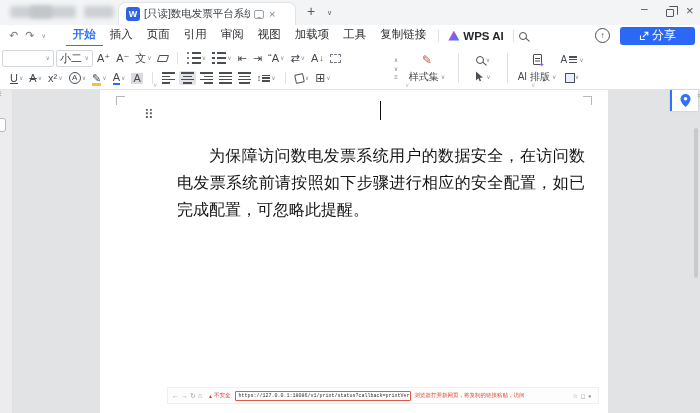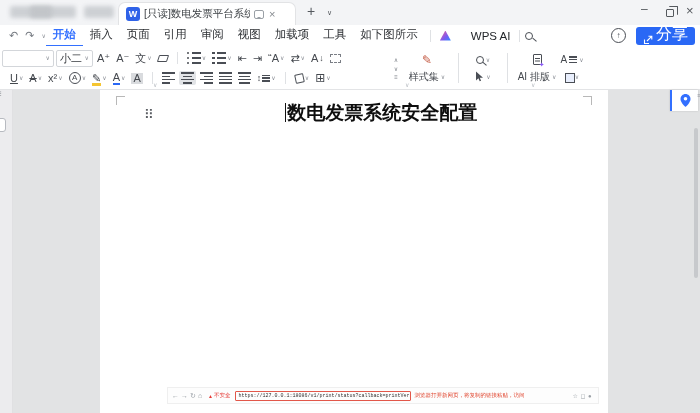--- a/index.html
+++ b/index.html
@@ -18,31 +18,31 @@
   .wcmin{position:absolute;left:641px;top:2px;font-size:12px;color:#55595e}
   .rst{position:absolute;left:666px;top:9px;width:8px;height:8px;border:1px solid #55595e;border-radius:1px}
   .rst::after{content:"";position:absolute;left:1.5px;top:-4px;width:8px;height:8px;border:1px solid #55595e;border-left:none;border-bottom:none;border-radius:1px}
   .wcclose{position:absolute;left:686px;top:3px;font-size:13px;color:#55595e}
   .bubble{width:10px;height:9px;border:1px solid #9aa0a6;border-radius:2px;position:relative;flex:none}
   .bubble::after{content:"";position:absolute;left:2px;bottom:-3px;border:2px solid transparent;border-top-color:#9aa0a6}
 
   
   .menubar{position:absolute;top:25px;left:0;right:0;height:21px;background:#fff;display:flex;align-items:center}
   .hist{display:flex;align-items:center;gap:7px;margin-left:9px;color:#767b82;font-size:11px}
-  .menus{display:flex;}
+  .menus{display:flex;margin-left:20px}
   .mi{padding:3px 7px;font-size:11.5px;color:#2c2f33;border-bottom:2px solid transparent}
   .mi.active{color:#3370ff;font-weight:bold;border-bottom-color:#3370ff}
   .vd{width:1px;height:12px;background:#dfe1e4;margin:0 5px;align-self:center}
   .ailogo{width:11px;height:10px;background:linear-gradient(135deg,#ff5c8a,#7b5cf0 55%,#2a8cff);clip-path:polygon(50% 0,100% 100%,0 100%)}
-  .wpsai{display:flex;align-items:center;gap:20px;font-size:11.5px;font-weight:normal;color:#23262a;padding:0 4px}
+  .wpsai{display:flex;align-items:center;gap:4px;font-size:11.5px;font-weight:bold;color:#23262a;padding:0 4px}
   .mag{position:relative;width:8px;height:8px;border:1.4px solid #4a4e55;border-radius:50%;flex:none}
   .mag::after{content:"";position:absolute;width:4.5px;height:1.4px;background:#4a4e55;right:-4px;bottom:-1.5px;transform:rotate(40deg)}
   .mright{margin-left:auto;display:flex;align-items:center;gap:10px;margin-right:5px}
   .cloud{width:15px;height:15px;border:1.2px solid #4a4e55;border-radius:50%;display:flex;align-items:center;justify-content:center;font-size:8px;color:#4a4e55}
-  .share{display:flex;align-items:flex-end;gap:3px;background:#2a68f5;color:#fff;font-size:16px;height:18px;padding:0 7px;border-radius:3px}
+  .share{display:flex;align-items:center;gap:3px;background:#2a68f5;color:#fff;font-size:12px;height:18px;padding:0 19px;border-radius:3px}
 
   
   .toolbar{position:absolute;top:46px;left:0;right:0;height:44px;background:#fff;border-bottom:1px solid #e3e4e6}
   .r1{position:absolute;top:3px;left:2px;display:flex;align-items:center;gap:2px;height:18px}
   .r2{position:absolute;top:23px;left:8px;display:flex;align-items:center;gap:2px;height:18px}
   .tbtn{display:flex;align-items:center;gap:1px;padding:1px 2px;font-size:11px;color:#44484e;border-radius:2px;line-height:1}
   .tbtn.on{background:#e2e4e7}
   .cv{font-size:6px;color:#8d9198;line-height:1}
   .cmb{display:flex;align-items:center;justify-content:space-between;border:1px solid #d3d6da;border-radius:2px;height:17px;padding:0 3px;font-size:11px;color:#35383d;background:#fff}
   .u{text-decoration:underline}
@@ -134,21 +134,21 @@
   </div>
   <div class="menus">
     <span class="mi active">开始</span>
     <span class="mi">插入</span>
     <span class="mi">页面</span>
     <span class="mi">引用</span>
     <span class="mi">审阅</span>
     <span class="mi">视图</span>
     <span class="mi">加载项</span>
     <span class="mi">工具</span>
-    <span class="mi">如下图所示</span>
+    <span class="mi">复制链接</span>
   </div>
   <span class="vd"></span>
   <span class="wpsai">
     <span class="ailogo"></span>
     <span>WPS AI</span>
   </span>
   <span class="vd"></span>
   <span class="mag"></span>
   <div class="mright">
     <span class="cloud">↑</span>
@@ -379,22 +379,23 @@
   <div class="lstrip">
     <span class="eic1">≡</span>
     <span class="eic2"></span>
   </div>
 
   <div class="page">
     <span class="cropTL"></span>
     <span class="cropTR"></span>
     <span class="handle">⠿</span>
 
-    <div class="dtitle"><span class="caret"></span><span>数电发票系统安全配置</span></div>
-
+    <div class="dtitle"><span class="caret"></span></div>
+
+    <div class="dpara p1">为保障访问数电发票系统用户的数据安全，在访问数电发票系统前请按照如下步骤进行相应的安全配置，如已完成配置，可忽略此提醒。</div>
 
 
     <div class="fig">
       <span class="fnav"><span>←</span><span>→</span><span>↻</span><span>⌂</span></span>
       <span class="fwarn">
           <span class="tri">▲</span>
           <span>不安全</span>
         </span>
       <span class="furl">https://127.0.0.1:18086/v1/print/status?callback=printVersion</span>
       <span class="fnote">浏览器打开新网页，将复制的链接粘贴，访问</span>

